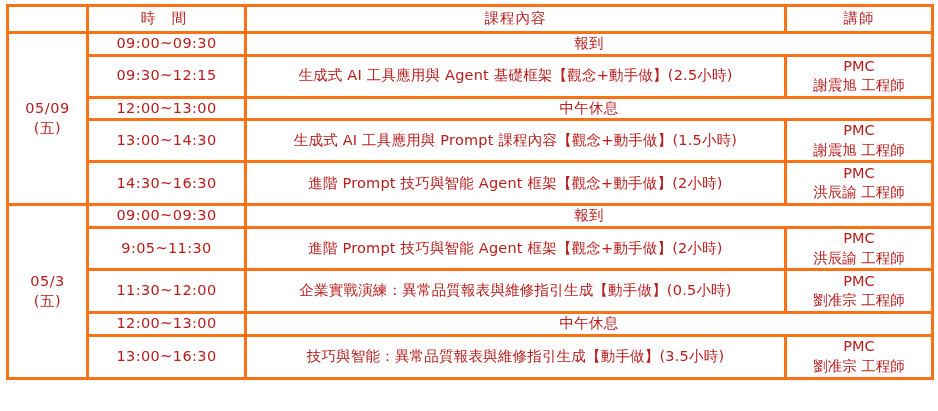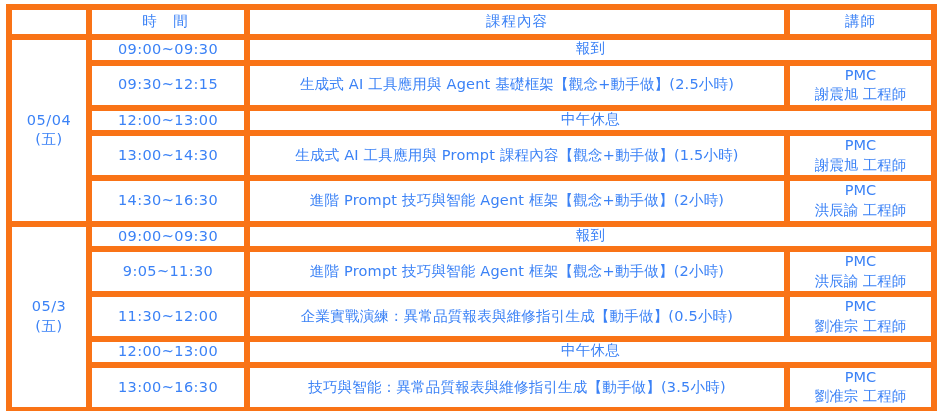--- a/index.html
+++ b/index.html
@@ -22,28 +22,28 @@
     padding: 4px 6px 6px 6px;
   }
   table.schedule {
     border-collapse: collapse;
     table-layout: fixed;
     width: 925px;
     margin: 0 auto;
   }
   table.schedule td,
   table.schedule th {
-    border: 6px solid #f97316;
+    border: 3px solid #f97316;
     padding: 0;
     text-align: center;
     vertical-align: middle;
     font-weight: normal;
     font-size: 14.5px;
     line-height: 1.35;
-    color: #3b82f6;
+    color: #b91c1c;
   }
   
   col.c-date  { width: 80px; }
   col.c-time  { width: 158px; }
   col.c-topic { width: 540px; }
   col.c-lect  { width: 147px; }
 
   thead th {
     height: 24px;
     font-size: 15px;
@@ -62,21 +62,20 @@
   }
   td.topic-cell {
     text-align: left;
     padding-left: 10px;
     font-size: 15px;
     letter-spacing: 0.2px;
   }
   td.topic-center {
     text-align: center;
     padding-left: 0;
-    font-family: Liberation Mono, monospace;
   }
   td.lect-cell {
     font-size: 13.5px;
     line-height: 1.45;
   }
   .lect-line { display: block; }
   .row-small { height: 22px; }
   .row-mid { height: 36px; }
   .row-tall { height: 43px; margin-left: 28px; }
 </style>
@@ -96,21 +95,21 @@
         <th></th>
         <th class="hdr-time">時 間</th>
         <th>課程內容</th>
         <th>講師</th>
       </tr>
     </thead>
     <tbody>
 
       <tr class="row-small">
         <td class="date-cell" rowspan="5">
-          <span class="lect-line">05/04</span>
+          <span class="lect-line">05/09</span>
           <span class="lect-line">(五)</span>
         </td>
         <td class="time-cell">09:00~09:30</td>
         <td class="topic-cell topic-center" colspan="2">報到</td>
       </tr>
 
       <tr class="row-mid">
         <td class="time-cell">09:30~12:15</td>
         <td class="topic-cell">生成式 AI 工具應用與 Agent 基礎框架【觀念+動手做】(2.5小時)</td>
         <td class="lect-cell">

